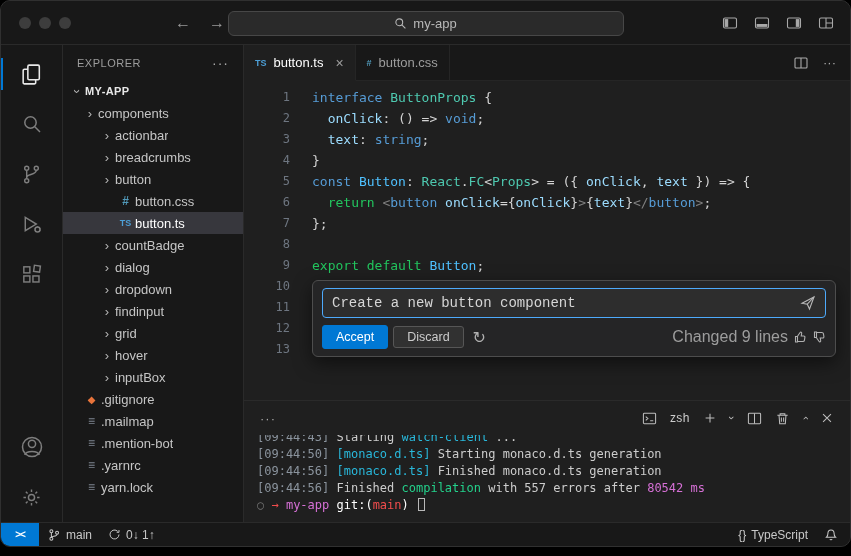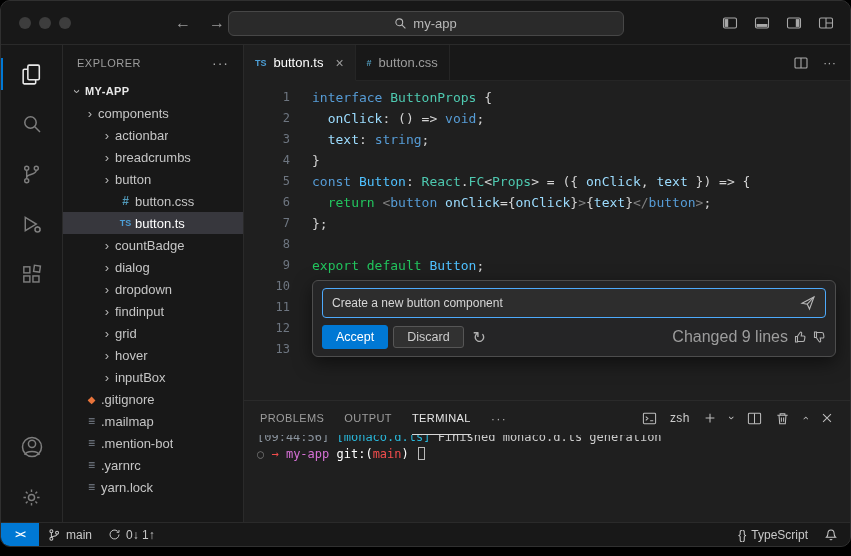--- a/index.html
+++ b/index.html
@@ -68,22 +68,22 @@
   .lc{padding-left:22px;color:#d4d4d4}
   .seg-kw{color:#569cd6}.seg-type{color:#4ec9b0}.seg-var{color:#9cdcfe}.seg-fn{color:#4fc1ff}
   .seg-ctl{color:#22c55e}.seg-tag{color:#569cd6}.seg-angle{color:#808080}
 
   
   .inline-chat{position:absolute;left:68px;right:14px;top:199px;background:#252526;
     border:1px solid #4d4d4d;border-radius:6px;box-shadow:0 6px 18px rgba(0,0,0,.5);padding:7px 9px;
     font-family:"Liberation Sans","DejaVu Sans",sans-serif}
   .ic-input{display:flex;align-items:center;height:30px;background:#2d2d2d;
     border:1px solid #4daafc;border-radius:4px;padding:0 9px;gap:8px}
-  .ic-input input{flex:1;background:transparent;border:none;outline:none;color:#d6d6d6;font-size:12px;
-    font-family:Liberation Sans, sans-serif}
+  .ic-input input{flex:1;background:transparent;border:none;outline:none;color:#d6d6d6;font-size:14px;
+    font-family:Liberation Mono, monospace}
   .ic-send{color:#b9b9b9}
   .ic-actions{display:flex;align-items:center;margin-top:7px;gap:5px}
   .btn-accept{background:#0078d4;color:#fff;border:1px solid #0078d4;border-radius:3px;
     padding:4px 13px;font-size:12.5px;cursor:pointer;font-family:inherit}
   .btn-discard{background:#313131;color:#ccc;border:1px solid #565656;border-radius:3px;
     padding:3px 13px;font-size:12.5px;cursor:pointer;font-family:inherit}
   .ic-rerun{color:#b0b0b0;font-size:16px;margin-left:4px}
   .ic-status{margin-left:auto;color:#9d9d9d;font-size:16px}
   .thumb{color:#b0b0b0}
 
@@ -442,31 +442,20 @@
                   <path d="M2.5 6.5h2V12h-2zM4.5 11.5h5.4c.8 0 1.4-.5 1.5-1.2l.5-3c.1-.7-.4-1.3-1.2-1.3H8.2l.5-2.7c.2-.9-1-1.5-1.6-.8L4.5 6.3"></path>
                 </g>
               </svg>
             </span>
           </div>
         </div>
       </div>
 
       <div class="panel">
         <div class="panel-tabs">
-          <div style="display:flex;gap:20px;align-items:stretch">
-              <div class="ptab">
-    <span class="ptab-label">PROBLEMS</span>
-  </div>
-              <div class="ptab">
-    <span class="ptab-label">OUTPUT</span>
-  </div>
-              <div class="ptab active">
-    <span class="ptab-label">TERMINAL</span>
-  </div>
-            </div>
           <span class="panel-more">···</span>
           <div class="panel-right">
             <span>
               <svg width="15" height="15" viewBox="0 0 16 16" fill="none" stroke="currentColor" stroke-width="1.1">
                 <rect x="1.5" y="2.5" width="13" height="11" rx="1"></rect>
                   <path d="M4 6l2.3 2L4 10M8.7 10.5h3.3"></path>
               </svg>
             </span>
             <span class="zsh">zsh</span>
             <span>
@@ -489,21 +478,24 @@
             <span class="rotm90">›</span>
             <span>
               <svg width="14" height="14" viewBox="0 0 16 16" fill="none" stroke="currentColor" stroke-width="1.2">
                 <path d="M3.5 3.5l9 9M12.5 3.5l-9 9"></path>
               </svg>
             </span>
           </div>
         </div>
         <div class="term">
           <div class="term-lines">
+              <div class="t-line"><span class="seg-ts">[09:44:43] </span><span>Starting </span><span class="seg-cyan">watch-client</span><span> ...</span></div>
+              <div class="t-line"><span class="seg-ts">[09:44:50] </span><span class="seg-cyan">[monaco.d.ts]</span><span> Starting monaco.d.ts generation</span></div>
               <div class="t-line"><span class="seg-ts">[09:44:56] </span><span class="seg-cyan">[monaco.d.ts]</span><span> Finished monaco.d.ts generation</span></div>
+              <div class="t-line"><span class="seg-ts">[09:44:56] </span><span>Finished </span><span class="seg-green">compilation</span><span> with 557 errors after </span><span class="seg-magenta">80542 ms</span></div>
               <div class="t-line"><span class="seg-dim">○ </span><span class="seg-red">→ </span><span class="seg-magenta">my-app</span><span class="seg-blue"> git:(</span><span class="seg-red">main</span><span class="seg-blue">) </span><span class="t-cursor"></span></div>
             </div>
         </div>
       </div>
     </div>
   </div>
 
   <div class="statusbar">
     <div class="sb-remote">&gt;&lt;</div>
     <div class="sb-item">

